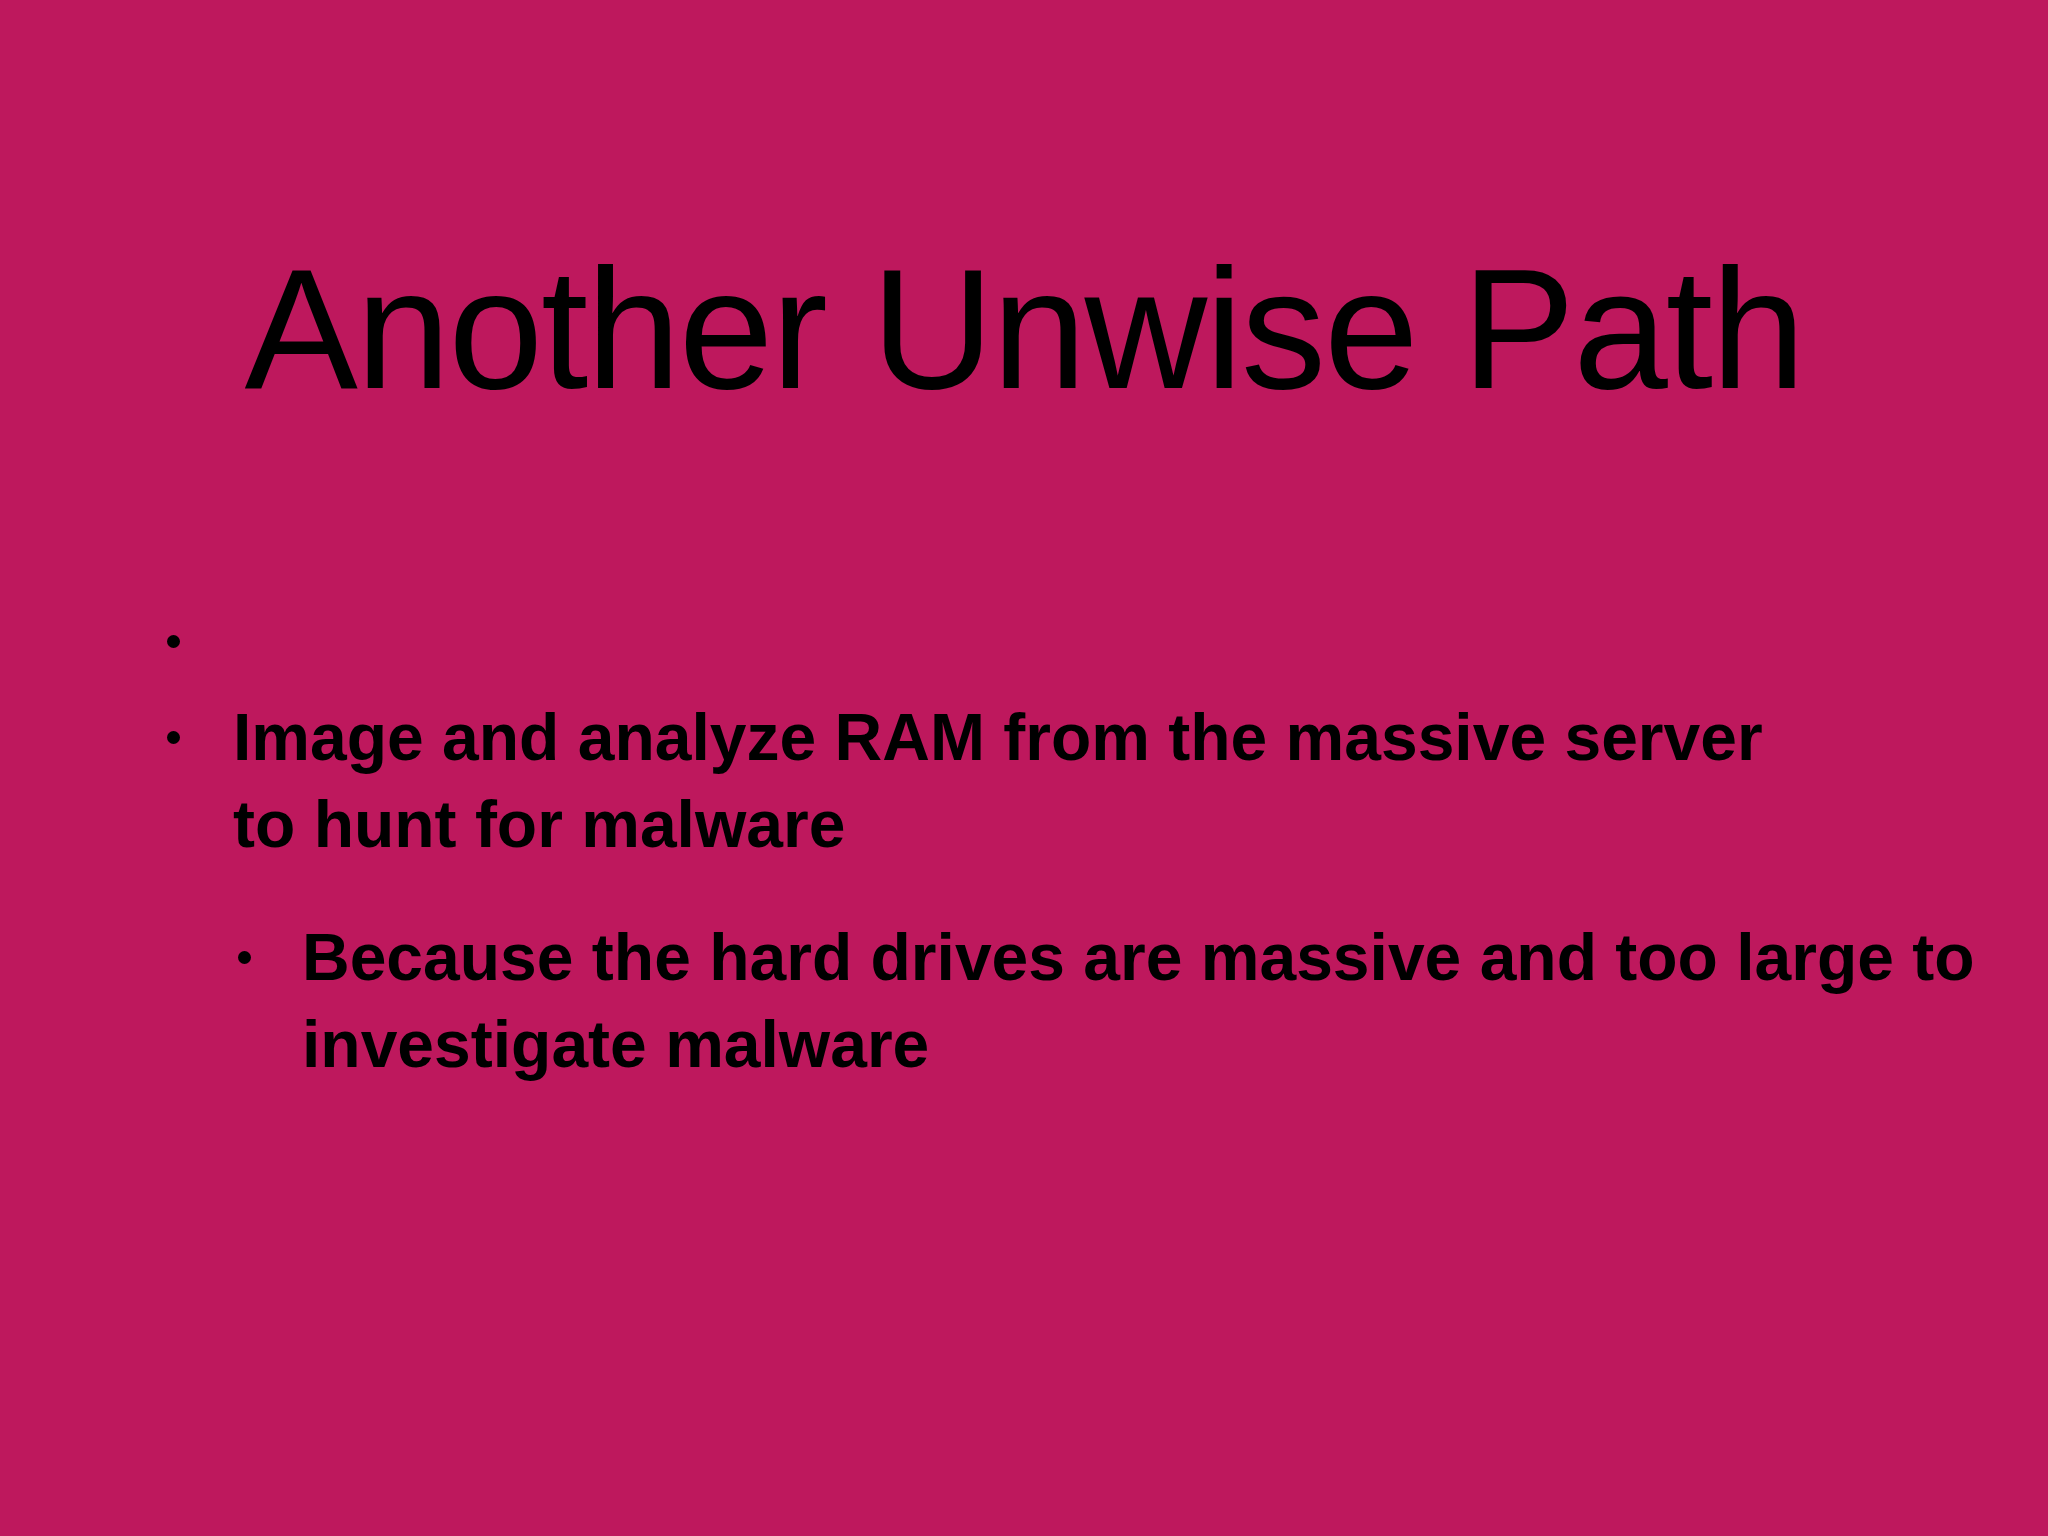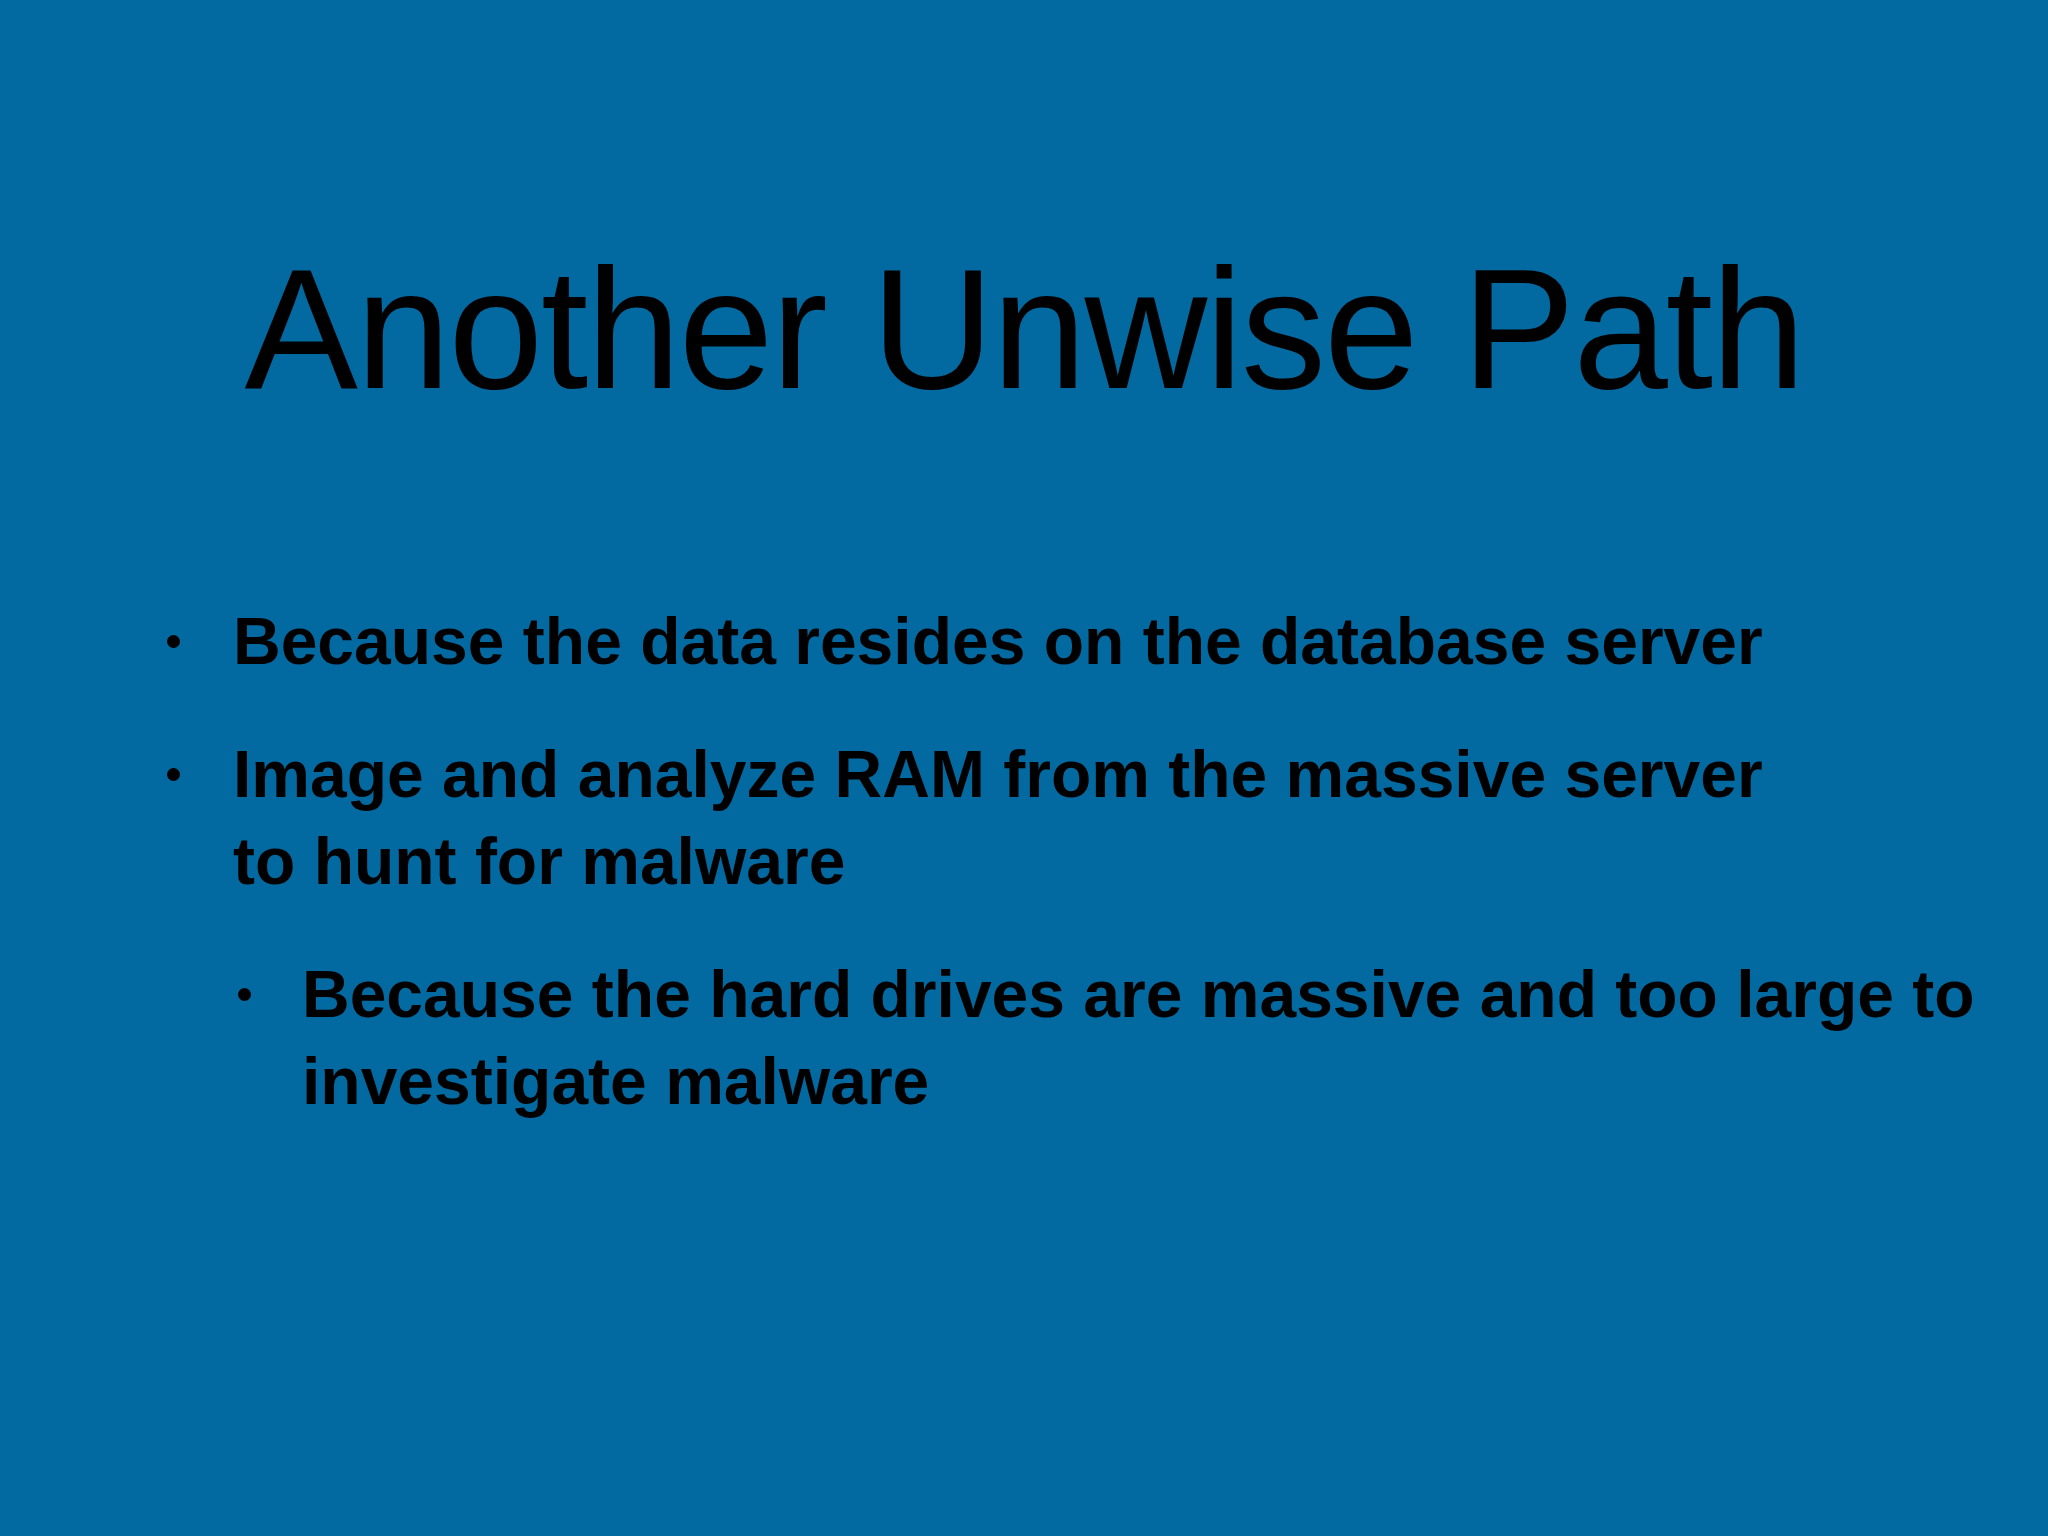--- a/index.html
+++ b/index.html
@@ -11,21 +11,21 @@
     width: 2048px;
     height: 1536px;
     position: relative;
     overflow: hidden;
     font-family: "Liberation Sans", sans-serif;
     color: #000000;
   }
   .slide {
     position: absolute;
     inset: 0;
-    background: #0369a1;
+    background: #be185d;
   }
   .slide-title {
     position: absolute;
     top: 118px;
     left: 0;
     right: 0;
     text-align: center;
     font-size: 170px;
     font-weight: 200;
     letter-spacing: -2px;
@@ -78,21 +78,20 @@
 <body>
 
 <div class="slide">
 
   <h1 class="slide-title">Another Unwise Path</h1>
 
   <div class="bullet-list">
 
     <div class="bullet-row level-1">
       <span class="bullet-dot"></span>
-      <div class="bullet-text">Because the data resides on the database server</div>
     </div>
 
     <div class="bullet-row level-1">
       <span class="bullet-dot"></span>
       <div class="bullet-text">Image and analyze RAM from the massive server to hunt for malware</div>
     </div>
 
     <div class="bullet-row level-2">
       <span class="bullet-dot"></span>
       <div class="bullet-text">Because the hard drives are massive and too large to investigate malware</div>

